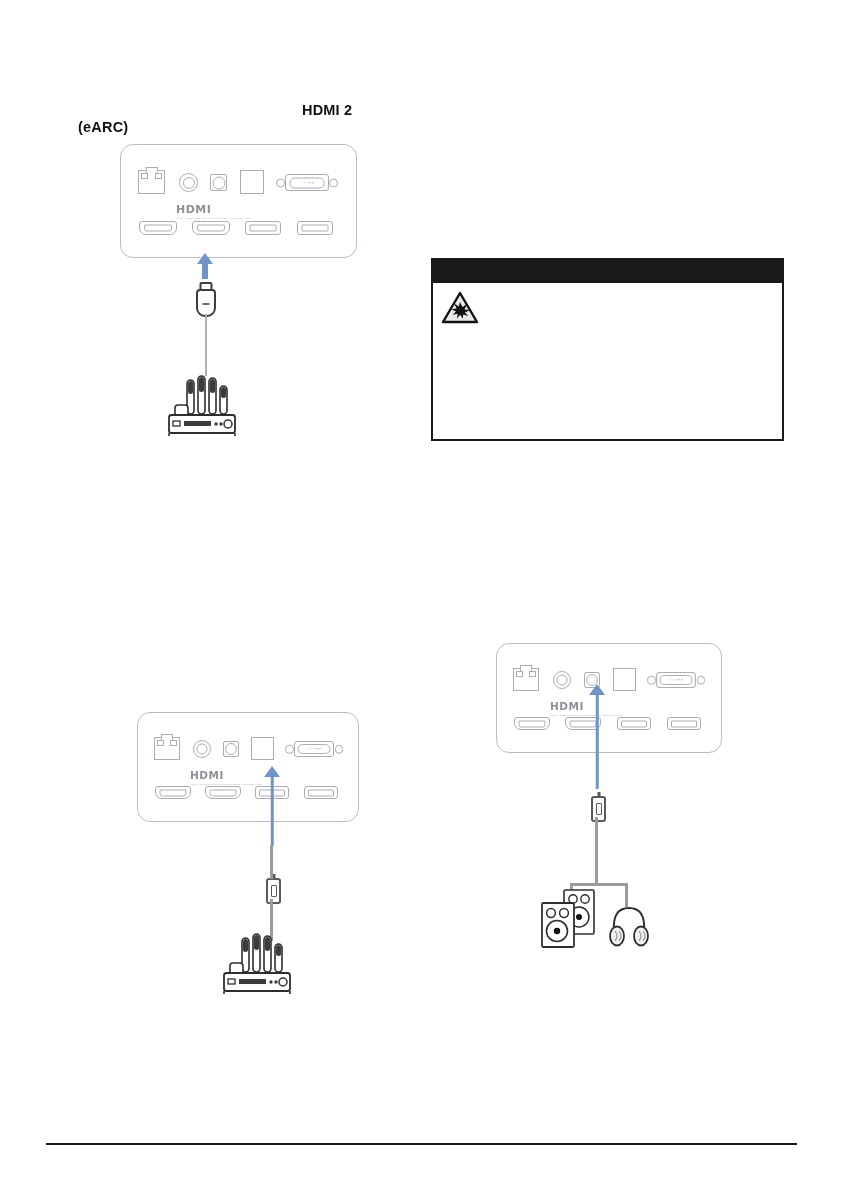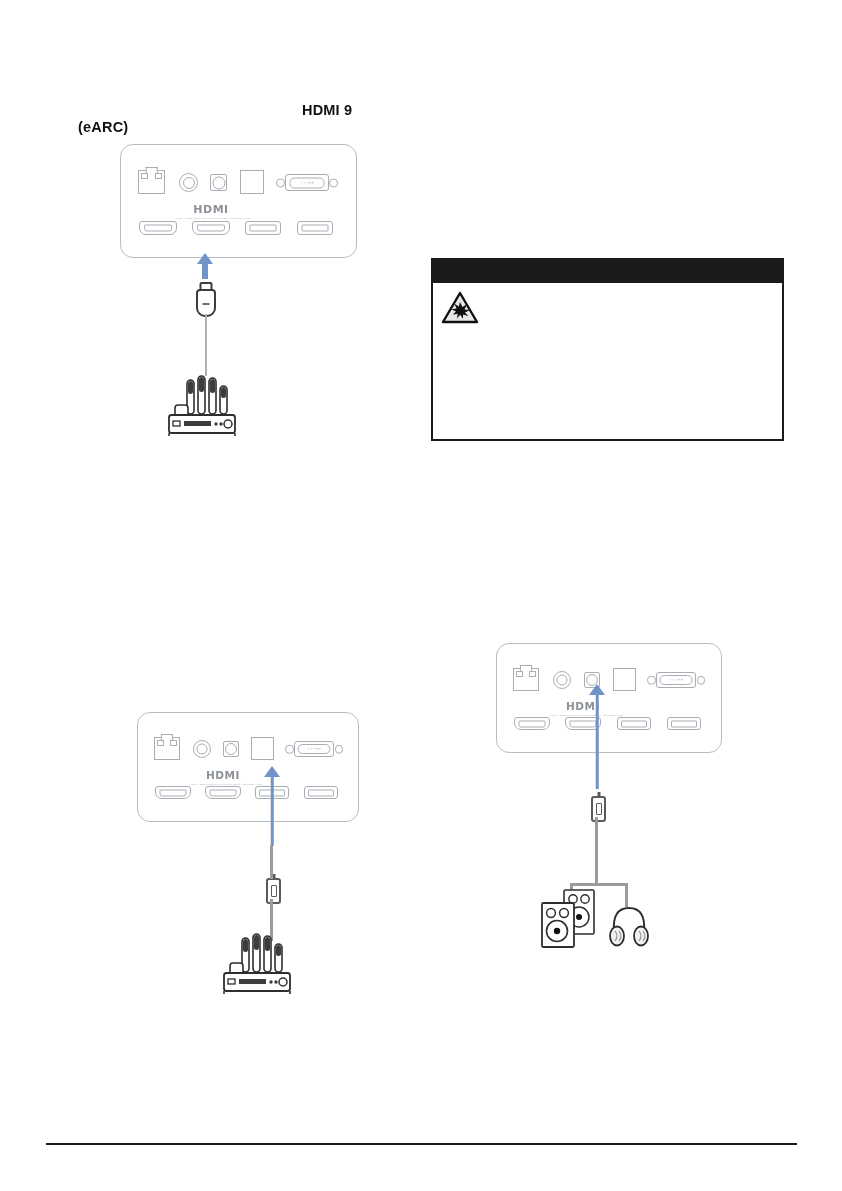--- a/index.html
+++ b/index.html
@@ -63,21 +63,21 @@
 
   
   .hdmi{border:1.5px solid #a9adb4;background:#fff;border-radius:3px 3px 7px 7px;}
   .hdmi .slot{position:absolute;left:50%;top:50%;transform:translate(-50%,-50%);background:#fff;border:1.3px solid #a9adb4;border-radius:1px 1px 3px 3px;}
 
   
   .usb{border:1.5px solid #a9adb4;background:#fff;border-radius:3px;}
   .usb .slot{position:absolute;left:50%;top:50%;transform:translate(-50%,-50%);border:1.3px solid #a9adb4;background:#fff;border-radius:1px;}
 
   
-  .hdmilogo{position:absolute;text-align:center;}
+  .hdmilogo{position:absolute;}
   .hdmilogo .wm{
     font-family:"DejaVu Sans", sans-serif;
     font-weight:bold;
     color:#8d9299;
     letter-spacing:.5px;
     line-height:1;
   }
   .hdmilogo .sub{
     display:block;
     color:#b5b9bf;
@@ -113,21 +113,21 @@
 
   
   .device{position:absolute;}
   .footrule{position:absolute;background:#1a1a1a;}
 </style>
 </head>
 <body>
 
 <div class="page">
 
-  <div class="abs lbl" style="left:302px;top:102px;">HDMI 9</div>
+  <div class="abs lbl" style="left:302px;top:102px;">HDMI 2</div>
   <div class="abs lbl" style="left:78px;top:119px;">(eARC)</div>
 
   <div class="panel" style="left:120px;top:144px;width:237px;height:114px;">
 
     <div class="port rj45" style="left:17px;top:25px;width:27px;height:24px;">
       <span class="tab"></span>
       <span class="nub-l"></span>
       <span class="nub-r"></span>
     </div>
 

